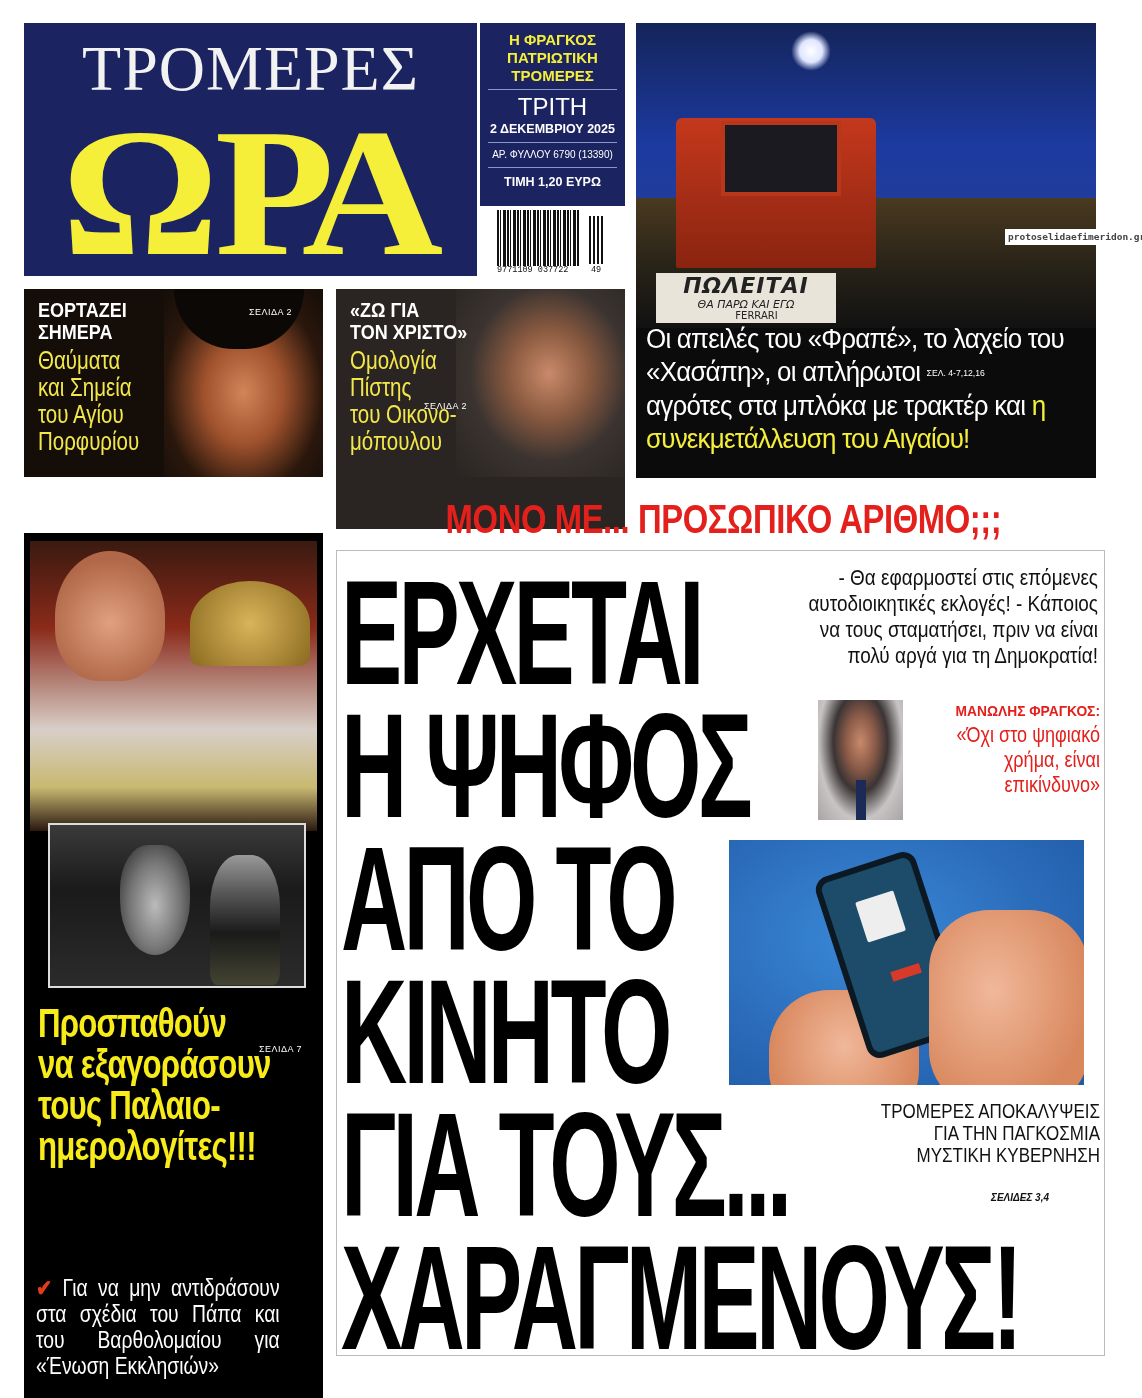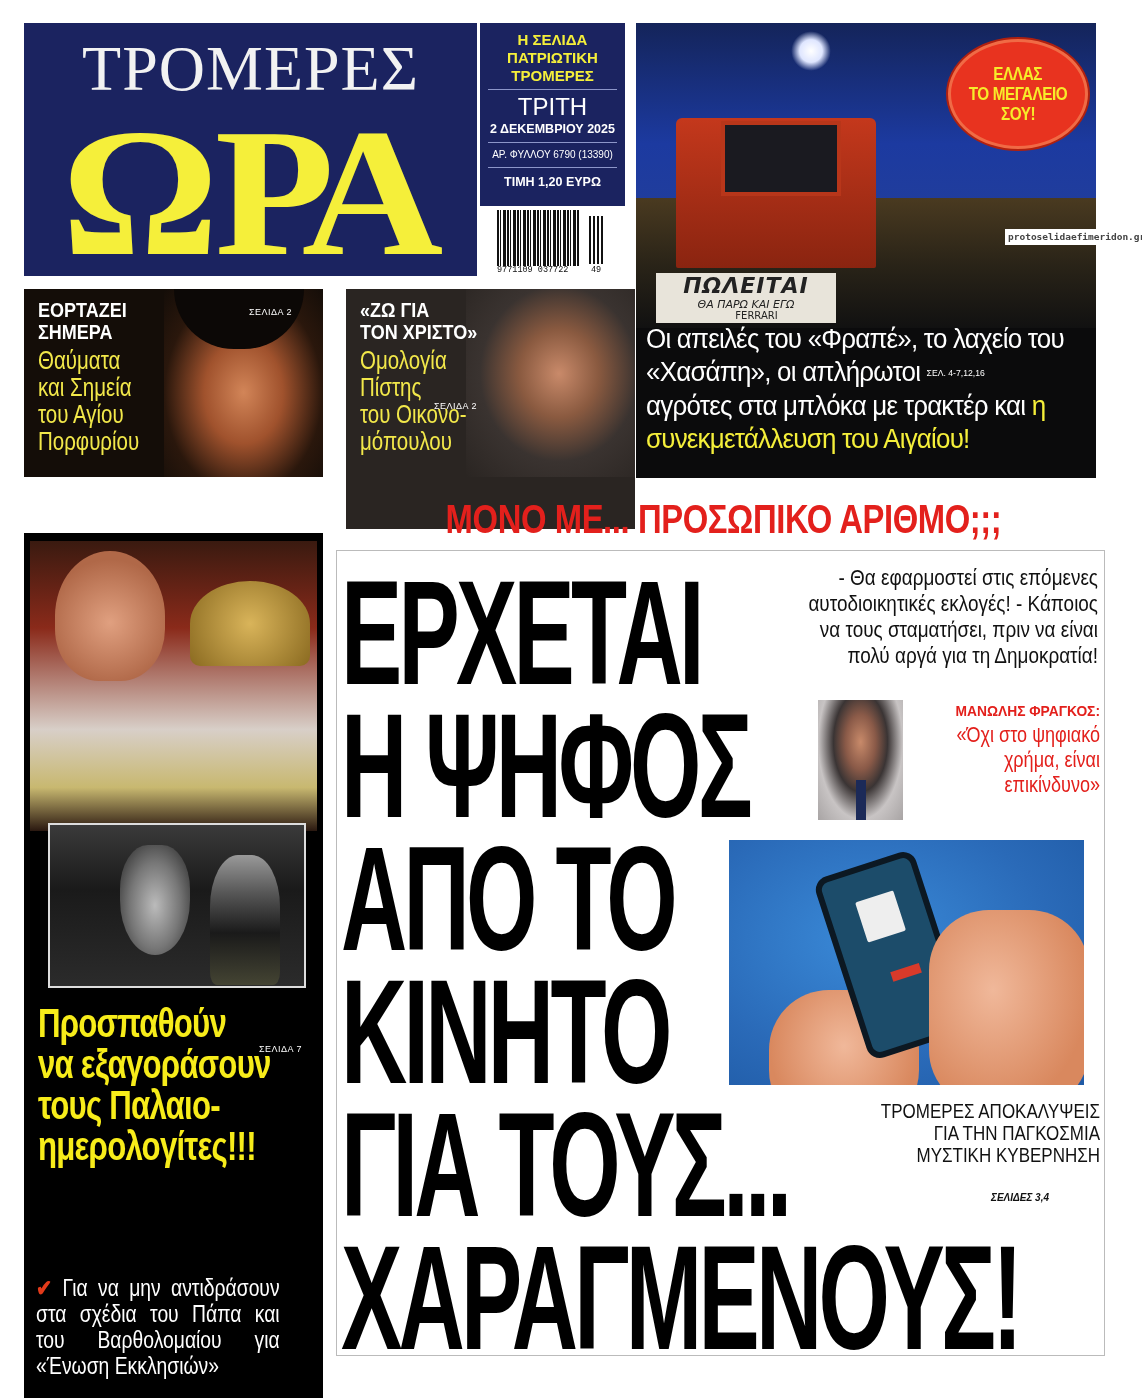--- a/index.html
+++ b/index.html
@@ -46,21 +46,21 @@
   .tractor .caption .ref { font-size: 9px; letter-spacing: 0; vertical-align: middle; }
 
   .watermark { left: 970px; top: 229px; width: 140px; height: 16px; background: #fff; color: #444; font-family: "DejaVu Sans Mono", monospace; font-size: 9.5px; line-height: 16px; padding-left: 3px; font-weight: bold; margin-left: 35px; }
 
   
   .teaser { background: #140d08; overflow: hidden; }
   .teaser .photo { position: absolute; }
   .t1 { left: 24px; top: 289px; width: 299px; height: 188px; }
   .t1 .photo { left: 140px; top: 0; width: 159px; height: 188px; background: radial-gradient(ellipse at 50% 55%, #d28558 0%, #a0522d 35%, #2a170c 70%, #140d08 100%); }
   .t1 .hood { position: absolute; left: 150px; top: 0; width: 130px; height: 60px; background: #0c0806; border-radius: 0 0 60px 60px; }
-  .t2 { left: 346px; top: 289px; width: 289px; height: 240px; background: #2a2522; }
+  .t2 { left: 336px; top: 289px; width: 289px; height: 240px; background: #2a2522; }
   .t2 .photo { left: 120px; top: 0; width: 169px; height: 188px; background: radial-gradient(ellipse at 55% 45%, #c98a6a 0%, #8a5a40 30%, #3a3330 60%, #2a2522 100%); }
   .teaser .kicker { position: absolute; left: 14px; top: 10px; color: #fff; font-weight: bold; font-size: 20px; line-height: 22px; transform: scaleX(0.9); transform-origin: left; }
   .teaser .headline { position: absolute; left: 14px; color: #f2e84a; font-size: 25px; line-height: 27px; transform: scaleX(0.82); transform-origin: left; }
   .teaser .page { position: absolute; color: #fff; font-size: 9px; letter-spacing: 0.5px; }
 
   
   .leftcol { left: 24px; top: 489px; width: 299px; height: 868px; background: #000; margin-top: 44px; }
   .leftcol .photo1 { position: absolute; left: 6px; top: 8px; width: 287px; height: 290px; background: linear-gradient(180deg, #3a1a10 0%, #8a2a1a 30%, #d8cfc8 65%, #c8b870 85%, #2a1810 100%); }
   .leftcol .pope { position: absolute; left: 25px; top: 10px; width: 110px; height: 130px; border-radius: 50% 50% 40% 40%; background: radial-gradient(circle at 50% 55%, #e0a080, #b06848 70%); }
   .leftcol .mitre { position: absolute; left: 160px; top: 40px; width: 120px; height: 85px; border-radius: 50% 50% 10px 10px; background: radial-gradient(circle, #d9b45a, #8a6a20); }
@@ -93,21 +93,21 @@
 </head>
 <body>
 
 <div class="abs masthead">
   <div class="top">ΤΡΟΜΕΡΕΣ</div>
   <div class="big">ΩΡΑ</div>
 </div>
 
 <div class="abs infobox">
   <div class="slogan">
-    <div>Η ΣΕΛΙΔΑ</div>
+    <div>Η ΦΡΑΓΚΟΣ</div>
     <div>ΠΑΤΡΙΩΤΙΚΗ</div>
     <div>ΤΡΟΜΕΡΕΣ</div>
   </div>
   <div class="sep"></div>
   <div class="day">ΤΡΙΤΗ</div>
   <div class="date">2 ΔΕΚΕΜΒΡΙΟΥ 2025</div>
   <div class="sep"></div>
   <div class="issue">ΑΡ. ΦΥΛΛΟΥ 6790 (13390)</div>
   <div class="sep"></div>
   <div class="price">ΤΙΜΗ 1,20 ΕΥΡΩ</div>
@@ -124,25 +124,20 @@
   <div class="sky"></div>
   <div class="road"></div>
   <div class="lamp"></div>
   <div class="body"></div>
   <div class="cab"></div>
   <div class="sign">
     <div class="s1">ΠΩΛΕΙΤΑΙ</div>
     <div class="s2">ΘΑ ΠΑΡΩ ΚΑΙ ΕΓΩ</div>
     <div class="s3">FERRARI</div>
   </div>
-  <div class="badge">
-    <span>ΕΛΛΑΣ</span>
-    <span>ΤΟ ΜΕΓΑΛΕΙΟ</span>
-    <span>ΣΟΥ!</span>
-  </div>
   <div class="caption">
     <span>Οι απειλές του «Φραπέ», το λαχείο του «Χασάπη», οι απλήρωτοι</span>
     <span class="ref">ΣΕΛ. 4-7,12,16</span>
     <span>αγρότες στα μπλόκα με τρακτέρ και</span>
     <span class="hl">η συνεκμετάλλευση του Αιγαίου!</span>
   </div>
 </div>
 <div class="abs watermark">protoselidaefimeridon.gr</div>
 
 <div class="abs teaser t1">

